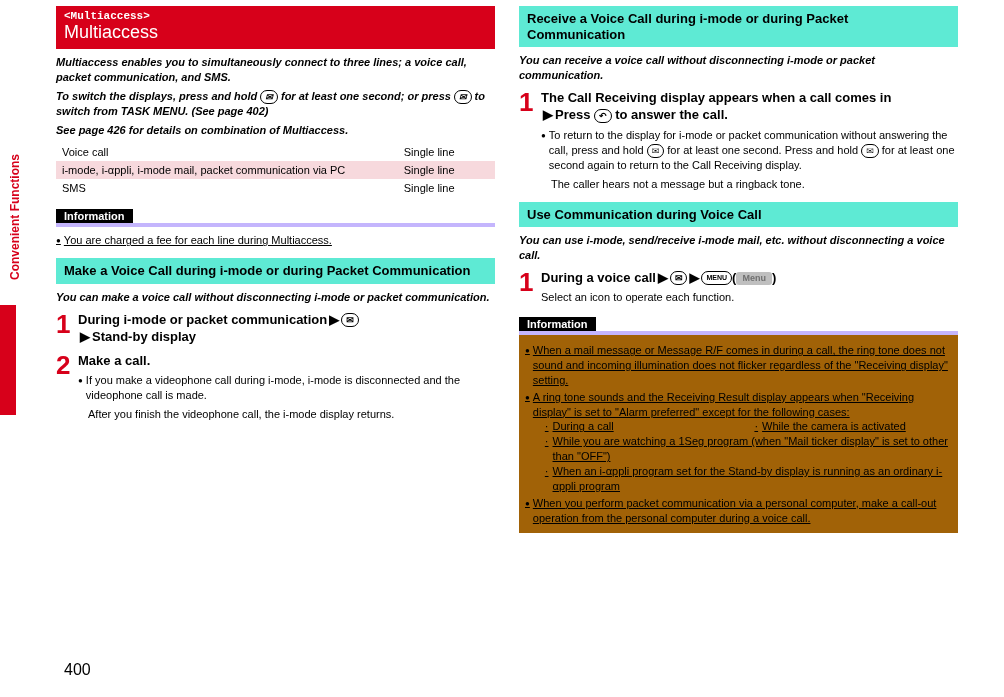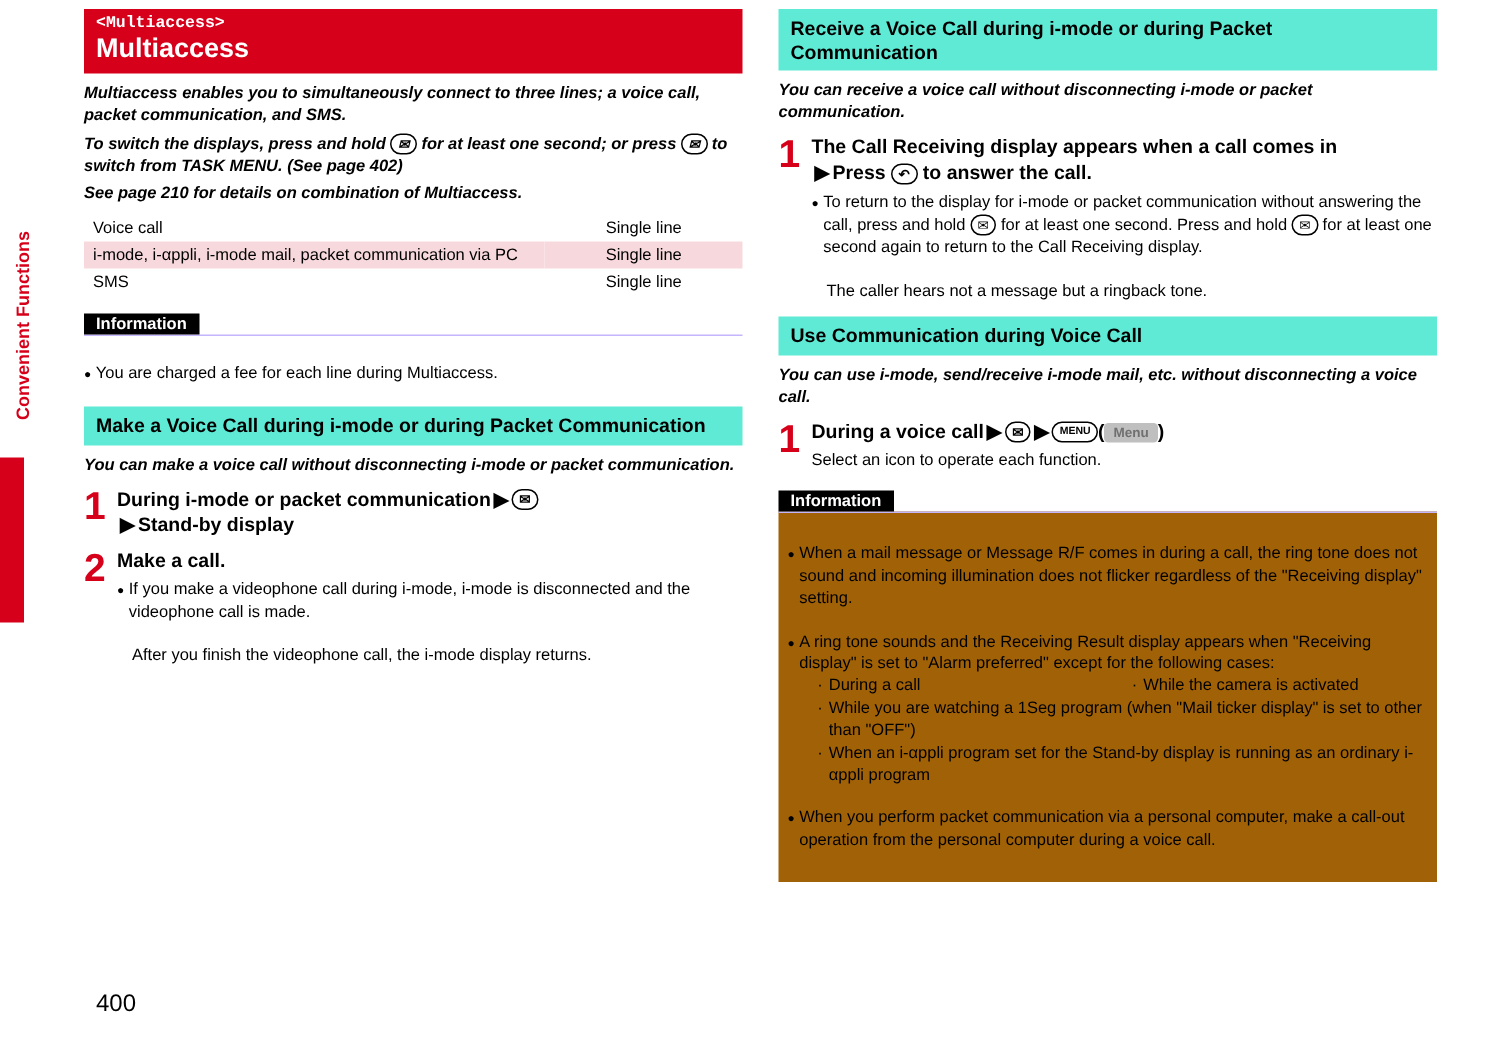--- a/index.html
+++ b/index.html
@@ -48,21 +48,21 @@
   }
   .col-left { margin-left: 48px; }
   .col-right { margin-left: 8px; }
   .red-header {
     background: #d7001a;
     color: #fff;
     padding: 4px 8px 6px 8px;
     margin-bottom: 6px;
   }
   .red-header .tag { font-size: 11px; font-weight: bold; font-family: Liberation Mono, monospace; }
-  .red-header .title { font-size: 18px; font-weight: bold; }
+  .red-header .title { font-size: 18px; font-weight: normal; }
   .bold-para { font-weight: bold; margin: 4px 0; line-height: 1.35; font-style: italic; }
   .key-icon {
     display: inline-block;
     border: 1px solid #000;
     border-radius: 9px;
     padding: 0 4px;
     font-size: 9px;
     line-height: 12px;
     height: 14px;
     vertical-align: middle;
@@ -77,26 +77,27 @@
   .info-label {
     display: inline-block;
     background: #000;
     color: #fff;
     font-weight: bold;
     padding: 1px 8px;
     font-size: 11px;
     margin-top: 6px;
   }
   .info-body {
-    border-top: 1px solid #c4b5fd;
+    border-top: 4px solid #c4b5fd;
     margin-top: 0;
     padding-top: 4px;
+    text-decoration: underline;
   }
   .info-body.shaded { background: #a16207; padding: 6px; }
-  .bullet { display: flex; margin: 14px 0; line-height: 1.35; }
+  .bullet { display: flex; margin: 2px 0; line-height: 1.35; }
   .bullet::before { content: "●"; font-size: 8px; margin-right: 3px; margin-top:3px;}
   .sub-bullet { margin-left: 12px; display:flex; }
   .sub-bullet::before { content:"·"; margin-right:4px; }
   .section-bar {
     background: #5eead4;
     color: #000;
     font-weight: bold;
     font-size: 13px;
     padding: 5px 8px;
     margin: 10px 0 6px 0;
@@ -147,21 +148,21 @@
     </div>
 
     <div class="bold-para">Multiaccess enables you to simultaneously connect to three lines; a voice call, packet communication, and SMS.</div>
     <div class="bold-para">
       <span>To switch the displays, press and hold </span>
       <span class="key-icon">✉</span>
       <span> for at least one second; or press </span>
       <span class="key-icon">✉</span>
       <span> to switch from TASK MENU. (See page 402)</span>
     </div>
-    <div class="bold-para">See page 210 for details on combination of Multiaccess.</div>
+    <div class="bold-para">See page 426 for details on combination of Multiaccess.</div>
 
     <table class="table">
       <tbody>
           <tr>
         <td>Voice call</td>
         <td>Single line</td>
       </tr>
       <tr class="alt">
         <td>i-mode, i-αppli, i-mode mail, packet communication via PC</td>
         <td>Single line</td>

